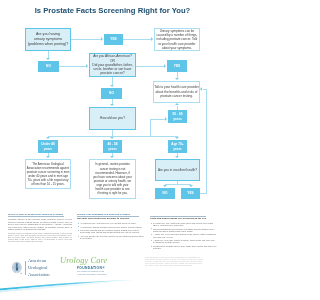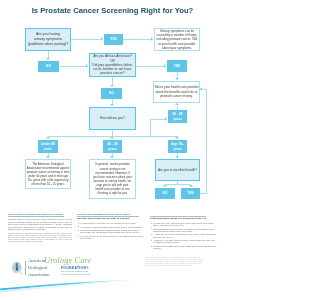--- a/index.html
+++ b/index.html
@@ -33,31 +33,31 @@
   .csub{font-size:2.4px;font-weight:bold;color:#3a3a3a;line-height:2.6px;margin:1.2px 0 1.4px 0;}
   .clist{margin:0;padding:0 0 0 3px;list-style:none;}
   .clist li{font-size:2.15px;line-height:2.2px;color:#6b6b6b;margin-bottom:1.3px;position:relative;}
   .clist li:before{content:"";position:absolute;left:-2.4px;top:0.7px;width:0.8px;height:0.8px;background:#7aa6c2;border-radius:50%;}
 
   .swoosh{position:absolute;left:0;top:274px;width:225px;height:26px;}
   .aua-logo{position:absolute;left:11px;top:258px;display:flex;align-items:center;}
   .seal{display:block;line-height:0;}
   .aua-div{display:inline-block;width:.6px;height:14px;background:#9fb3c6;margin:0 2.2px 0 2.6px;}
   .aua-text{font-family:"Liberation Serif",serif;font-size:4.6px;line-height:1.5;color:#3d6a8c;white-space:nowrap;}
-  .ucf-logo{position:absolute;left:44px;top:257px;}
+  .ucf-logo{position:absolute;left:60px;top:257px;}
   .ucf-name{font-family:"Liberation Serif",serif;font-style:italic;font-size:8.4px;color:#8cc06a;line-height:1;letter-spacing:.1px;}
   .ucf-sub{font-size:3.3px;font-weight:bold;color:#2f6b96;letter-spacing:.35px;margin-left:17px;margin-top:.3px;}
   .ucf-tag{font-size:2.1px;color:#6f93ad;line-height:1.4;margin-left:17px;margin-top:.5px;}
   .disclaimer{position:absolute;left:145px;top:256px;width:65px;font-size:1.95px;line-height:2.05px;color:#c3c3c3;text-align:justify;}
 </style>
 </head>
 <body>
 
 <div id="page">
-  <div class="title">Is Prostate Cancer Screening Right for You?</div>
+  <div class="title">Is Prostate Facts Screening Right for You?</div>
 
   <div class="qbox" style="left:25px;top:28px;width:46px;height:23px;font-size:3.6px;">
     <span><span class="l">Are you having</span><br><span class="l">urinary symptoms</span><br><span class="l">(problems when peeing)?</span></span>
   </div>
   <div class="ln" style="left:71px;top:39px;width:30px;height:1px;"></div>
   <div class="arw arw-r" style="left:101px;top:37.3px;"></div>
   <div class="pill" style="left:104px;top:34px;width:19px;height:11px;font-size:3.2px;">
     <span><span class="l">YES</span></span>
   </div>
   <div class="ln" style="left:123px;top:39px;width:29px;height:1px;"></div>

